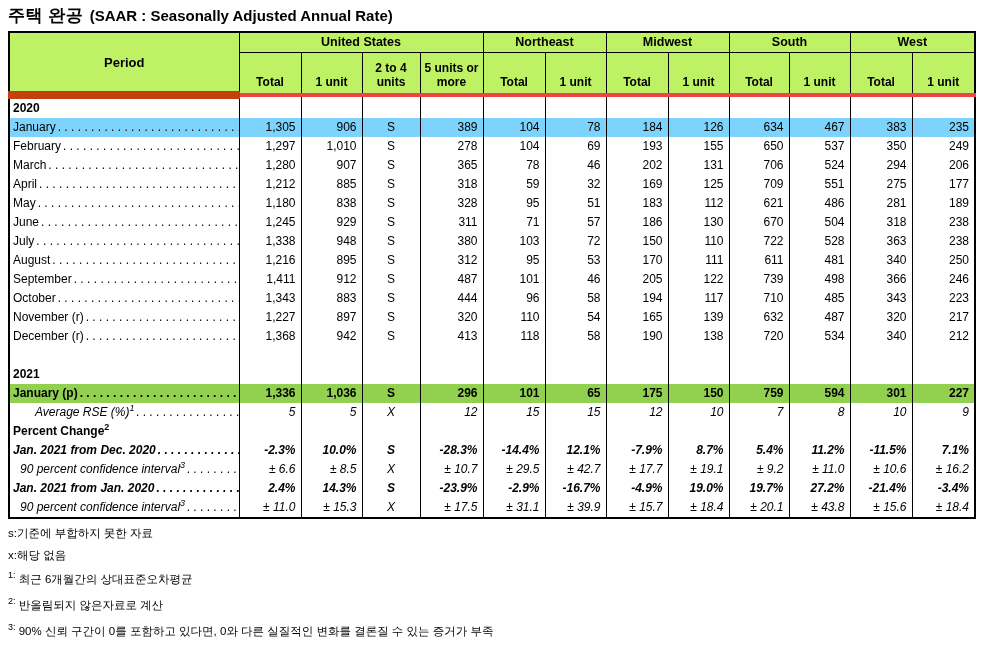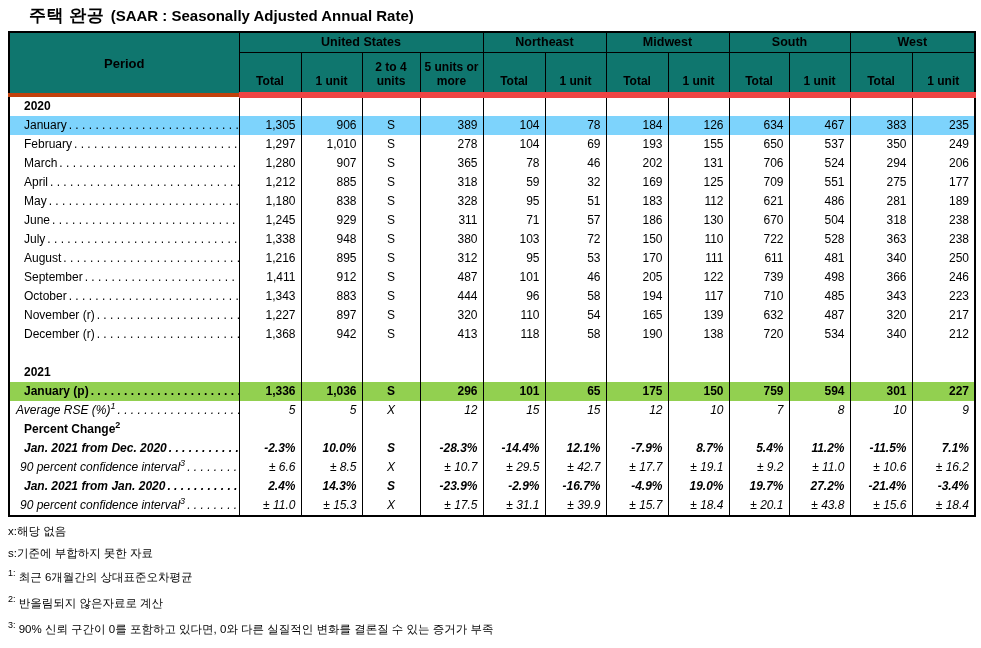--- a/index.html
+++ b/index.html
@@ -5,61 +5,61 @@
   * { box-sizing: border-box; }
   html, body { margin: 0; padding: 0; background: #ffffff; }
   body {
     width: 981px; height: 648px;
     font-family: "Liberation Sans", sans-serif;
     color: #000;
     overflow: hidden;
   }
   .page { padding: 4px 0 0 8px; }
 
-  .title { white-space: nowrap; margin-bottom: 4px; margin-left: 21px; }
+  .title { white-space: nowrap; margin-bottom: 4px; }
   .title-ko { font-size: 17px; font-weight: bold; letter-spacing: 0.5px; }
   .title-en { font-size: 15px; font-weight: bold; margin-left: 2px; }
 
   table.data-table {
     border-collapse: collapse;
     table-layout: fixed;
     border: 2px solid #000;
     width: 966px;
   }
   thead th {
     border: 1px solid #000;
     font-weight: bold;
     text-align: center;
     font-size: 12.5px;
     padding: 1px 2px;
-    background: #0f766e;
+    background: #bef264;
   }
   thead tr.group-row th { height: 20px; }
   thead tr.sub-row th {
     height: 43px;
     vertical-align: bottom;
     line-height: 1.15;
     padding-bottom: 3px;
-    border-bottom: 6px solid #ef4444;
+    border-bottom: 4px solid #ef4444;
     font-size: 12px;
   }
-  th.period-th { vertical-align: middle; font-size: 13px; border-bottom: 4px solid #c2410c; }
+  th.period-th { vertical-align: middle; font-size: 13px; border-bottom: 8px solid #c2410c; }
 
   tbody td {
     border-left: 1px solid #000;
     border-right: 1px solid #000;
     height: 19px;
     font-size: 12px;
     padding: 0;
     line-height: 19px;
     vertical-align: middle;
     overflow: hidden;
   }
   td.period-cell {
-    padding-left: 14px;
+    padding-left: 3px;
     white-space: nowrap;
   }
   td.period-cell .cellflex { display: flex; align-items: baseline; width: 100%; }
   .lbl { white-space: nowrap; }
   .lbl sup { font-size: 9px; line-height: 0; }
   .dots {
     flex: 1 1 auto;
     overflow: hidden;
     white-space: nowrap;
     font-size: 12px;
@@ -69,21 +69,21 @@
     content: ". . . . . . . . . . . . . . . . . . . . . . . . . . . . . . . . . . . . . . . . . . . . .";
   }
   td.val { text-align: right; padding-right: 5px; }
   td.val.center { text-align: center; padding-right: 0; }
 
   tr.hl-yellow td { background: #7dd3fc; }
   tr.hl-green  td { background: #92D050; }
   tr.bold-row  td { font-weight: bold; }
   tr.row-year  .lbl { font-weight: bold; }
   tr.row-rse   td { font-style: italic; }
-  tr.row-rse   td.period-cell { padding-left: 6px; }
+  tr.row-rse   td.period-cell { padding-left: 25px; }
   tr.row-ci    td { font-style: italic; }
   tr.row-ci    td.period-cell { padding-left: 10px; }
   tr.row-pct   td { font-style: italic; font-weight: bold; }
   tr.row-section .lbl { font-weight: bold; }
 
   .footnotes { margin-top: 7px; font-size: 11.5px; }
   .footnote-line { margin-bottom: 7px; white-space: nowrap; }
   .footnote-line.spaced { margin-bottom: 9px; margin-top: 2px; }
   .footnote-line sup { font-size: 9px; }
 </style>
@@ -567,20 +567,20 @@
           <td class="val">± 18.4</td>
           <td class="val">± 20.1</td>
           <td class="val">± 43.8</td>
           <td class="val">± 15.6</td>
           <td class="val">± 18.4</td>
         </tr>
       </tbody>
   </table>
 
   <div class="footnotes">
+    <div class="footnote-line"><span>s:기준에 부합하지 못한 자료</span></div>
     <div class="footnote-line"><span>x:해당 없음</span></div>
-    <div class="footnote-line"><span>s:기준에 부합하지 못한 자료</span></div>
     <div class="footnote-line spaced"><sup>1:</sup><span> 최근 6개월간의 상대표준오차평균</span></div>
     <div class="footnote-line spaced"><sup>2:</sup><span> 반올림되지 않은자료로 계산</span></div>
     <div class="footnote-line spaced"><sup>3:</sup><span> 90% 신뢰 구간이 0를 포함하고 있다면, 0와 다른 실질적인 변화를 결론질 수 있는 증거가 부족</span></div>
   </div>
 
 </div>
 
 </body></html>

